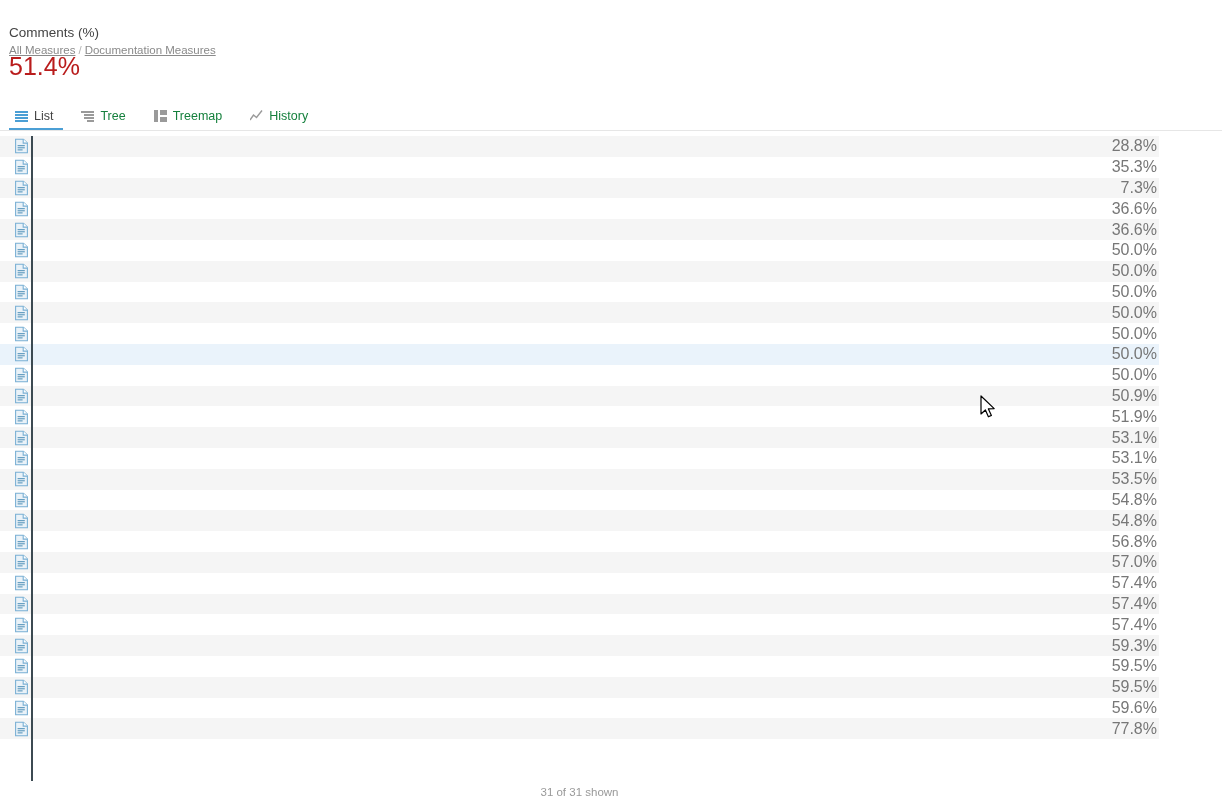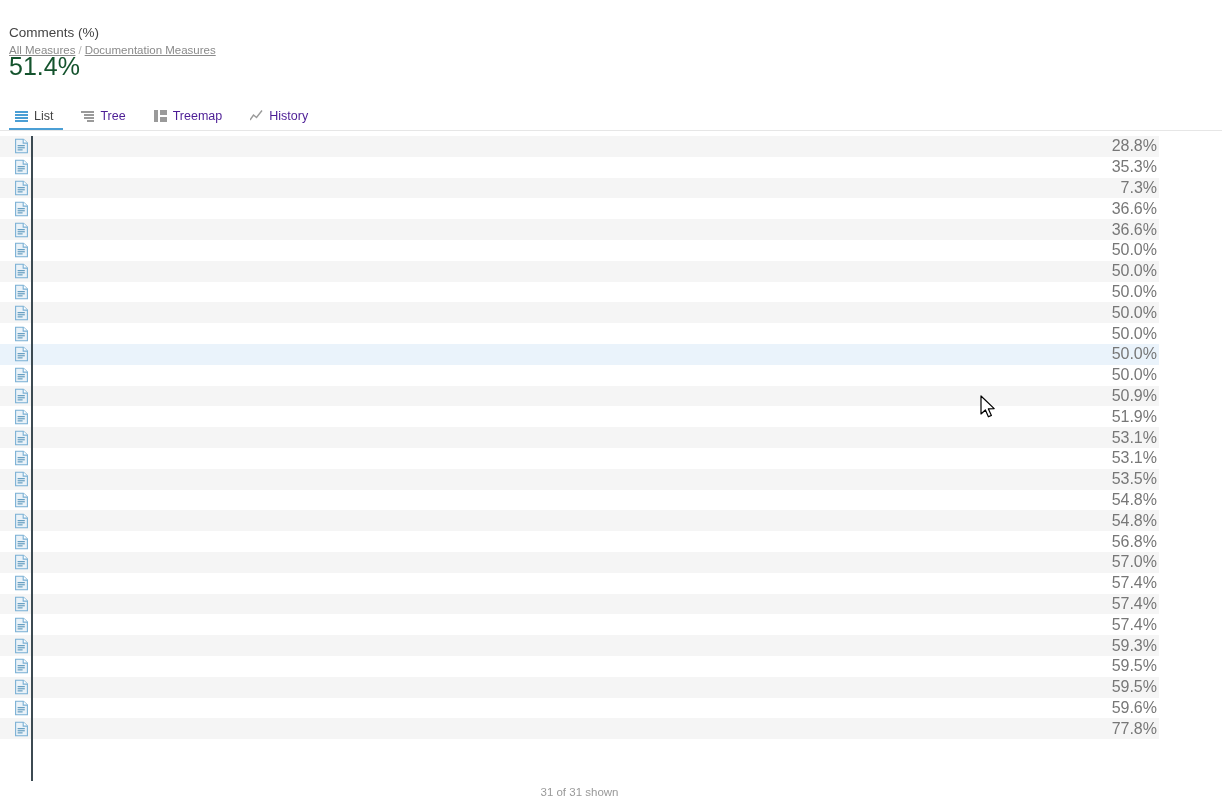--- a/index.html
+++ b/index.html
@@ -49,21 +49,21 @@
     line-height: 18px;
     color: #444444;
     white-space: nowrap;
   }
   .measure-value {
     position: absolute;
     left: 9px;
     top: 51px;
     font-size: 25px;
     line-height: 30px;
-    color: #14532d;
+    color: #b91c1c;
     font-weight: 400;
     white-space: nowrap;
   }
 
   
   .tabbar {
     position: absolute;
     left: 0;
     top: 104px;
     width: 1222px;
@@ -80,21 +80,21 @@
     height: 27px;
   }
   .tab {
     display: flex;
     align-items: center;
     gap: 6px;
     height: 26px;
     padding: 0 10px 0 6px;
     margin-right: 12px;
     font-size: 12.5px;
-    color: #4c1d95;
+    color: #15803d;
     cursor: pointer;
     box-sizing: border-box;
     border-bottom: 2px solid transparent;
     position: relative;
   }
   .tab.active {
     color: #444444;
     border-bottom: 2px solid #4b9fd5;
   }
   .tab .tab-label { white-space: nowrap; }

